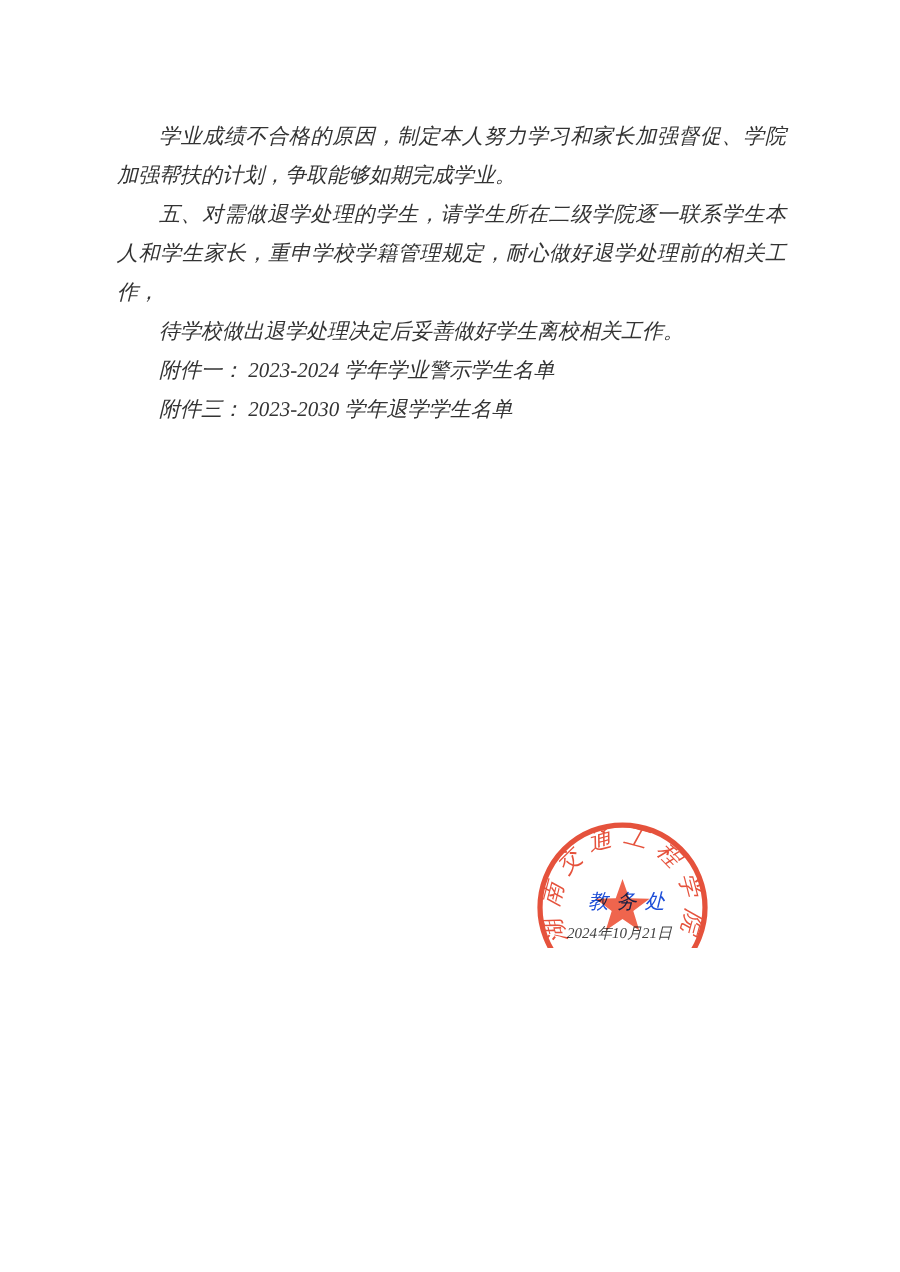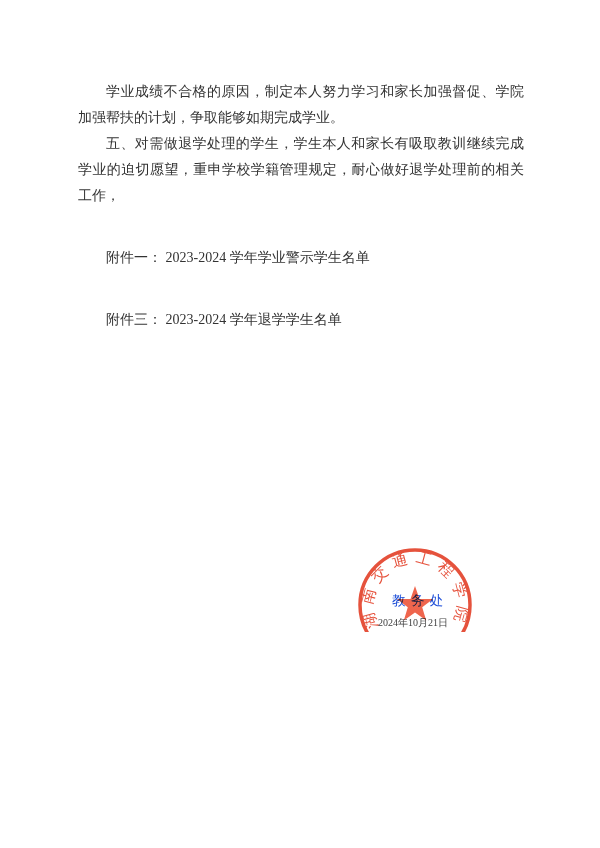--- a/index.html
+++ b/index.html
@@ -2,38 +2,38 @@
 <html><head>
 <meta charset="utf-8">
 <style>
   html,body{margin:0;padding:0;background:#ffffff;}
   .page{
     position:relative;
     width:600px;height:632px;
     background:#ffffff;
     overflow:hidden;
     font-family:"Liberation Serif","DejaVu Serif",serif;
+    font-style:italic;
   }
   .doc{
     position:absolute;
     left:78px;top:79px;width:446px;
     font-size:14px;
     line-height:26px;
     color:#333333;
     text-align:justify;
     text-justify:inter-character;
   }
   .doc p{
     margin:0;
     text-indent:2em;
     word-break:break-all;
   }
   .doc p.attachment{
     text-align:left;
-    margin-top:36px;
   }
   .sig-dept{
     position:absolute;
     left:392px;top:594px;
     font-size:13.5px;line-height:1;
     color:#1d4ed8;
     letter-spacing:1px;
     mix-blend-mode:multiply;
     white-space:nowrap;
   }
@@ -60,23 +60,24 @@
     white-space:nowrap;
   }
 </style>
 </head>
 <body>
 
 <div class="page">
 
   <div class="doc">
     <p>学业成绩不合格的原因，制定本人努力学习和家长加强督促、学院加强帮扶的计划，争取能够如期完成学业。</p>
-    <p>五、对需做退学处理的学生，学生本人和家长有吸取教训继续完成学业的迫切愿望，重申学校学籍管理规定，耐心做好退学处理前的相关工作，</p>
+    <p>五、对需做退学处理的学生，请学生所在二级学院逐一联系学生本人和学生家长，重申学校学籍管理规定，耐心做好退学处理前的相关工作，</p>
+    <p>待学校做出退学处理决定后妥善做好学生离校相关工作。</p>
     <p class="attachment">附件一： 2023-2024 学年学业警示学生名单</p>
-    <p class="attachment">附件三： 2023-2024 学年退学学生名单</p>
+    <p class="attachment">附件三： 2023-2030 学年退学学生名单</p>
   </div>
 
   <svg class="seal" viewBox="0 0 140 140" xmlns="http://www.w3.org/2000/svg">
     <circle cx="70" cy="70" r="55" fill="none" stroke="#e4452e" stroke-width="3.5"></circle>
     <path id="sealArc" d="M 33.6 91 A 42 42 0 1 1 106.4 91" fill="none"></path>
     <text font-size="15.5" fill="#e4452e" letter-spacing="6.5" font-family="Liberation Serif, DejaVu Serif, serif">
       <textPath href="#sealArc" startOffset="50%" text-anchor="middle">湖南交通工程学院</textPath>
     </text>
     <polygon fill="#ee5a40" points="70,51 65.5,63.9 51.9,64.1 62.8,72.3 58.8,85.4 70,77.6 81.2,85.4 77.2,72.3 88.1,64.1 74.5,63.9"></polygon>
     <text x="70" y="119" text-anchor="middle" font-size="17" fill="#e4452e" letter-spacing="2" font-weight="bold" font-family="Liberation Serif, DejaVu Serif, serif">教务处</text>

